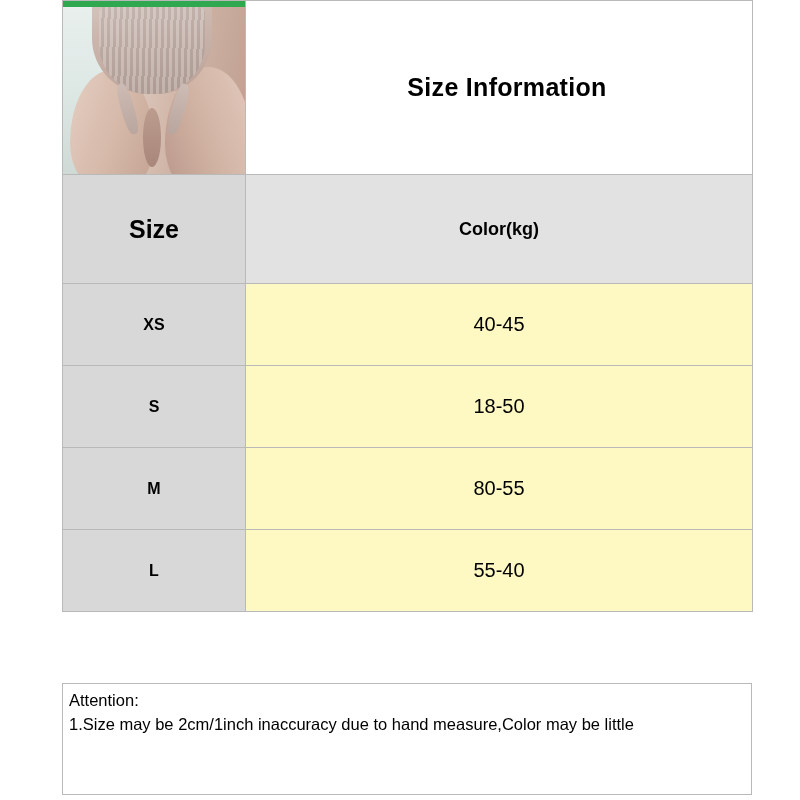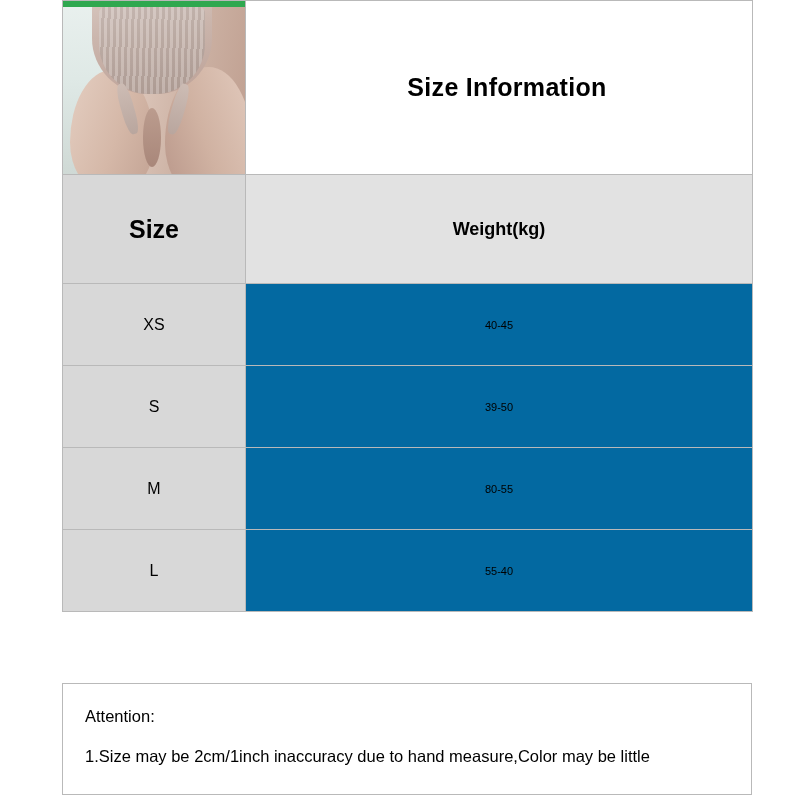--- a/index.html
+++ b/index.html
@@ -68,25 +68,25 @@
     background: #e2e2e2;
     font-size: 18px;
     font-weight: bold;
   }
 
   
   .row-data td { height: 81px; }
   .cell-label {
     background: #d8d8d8;
     font-size: 16px;
-    font-weight: normal;
+    font-weight: bold;
   }
   .cell-value {
-    background: #0369a1;
-    font-size: 11px;
+    background: #fef9c3;
+    font-size: 20px;
     margin-left: 25px;
   }
 
   
   .photo {
     position: absolute;
     inset: 0;
     background:
       linear-gradient(100deg, #efe3dd 0%, #e8d9d1 18%, #dcc6ba 42%, #cbb0a2 70%, #bf9e8f 100%);
   }
@@ -154,21 +154,21 @@
     left: 62px;
     top: 683px;
     width: 690px;
     height: 112px;
     border: 1px solid #b9b9b9;
     box-sizing: border-box;
     background: #ffffff;
     padding: 4px 6px 0 6px;
   }
   .attention p {
-    margin: 16px;
+    margin: 0;
     font-size: 16.5px;
     line-height: 24px;
     color: #000000;
   }
 </style>
 </head>
 <body>
 
 <div class="page">
 
@@ -190,30 +190,30 @@
             <div class="strap-r"></div>
             <div class="gap"></div>
             <div class="shadow-top"></div>
           </div>
         </td>
         <td class="cell-title">Size Information</td>
       </tr>
 
       <tr class="row-head">
         <td class="head-size">Size</td>
-        <td class="head-weight">Weight(kg)</td>
+        <td class="head-weight">Color(kg)</td>
       </tr>
 
       <tr class="row-data">
         <td class="cell-label">XS</td>
         <td class="cell-value">40-45</td>
       </tr>
       <tr class="row-data">
         <td class="cell-label">S</td>
-        <td class="cell-value">39-50</td>
+        <td class="cell-value">18-50</td>
       </tr>
       <tr class="row-data">
         <td class="cell-label">M</td>
         <td class="cell-value">80-55</td>
       </tr>
       <tr class="row-data">
         <td class="cell-label">L</td>
         <td class="cell-value">55-40</td>
       </tr>
     </tbody>

